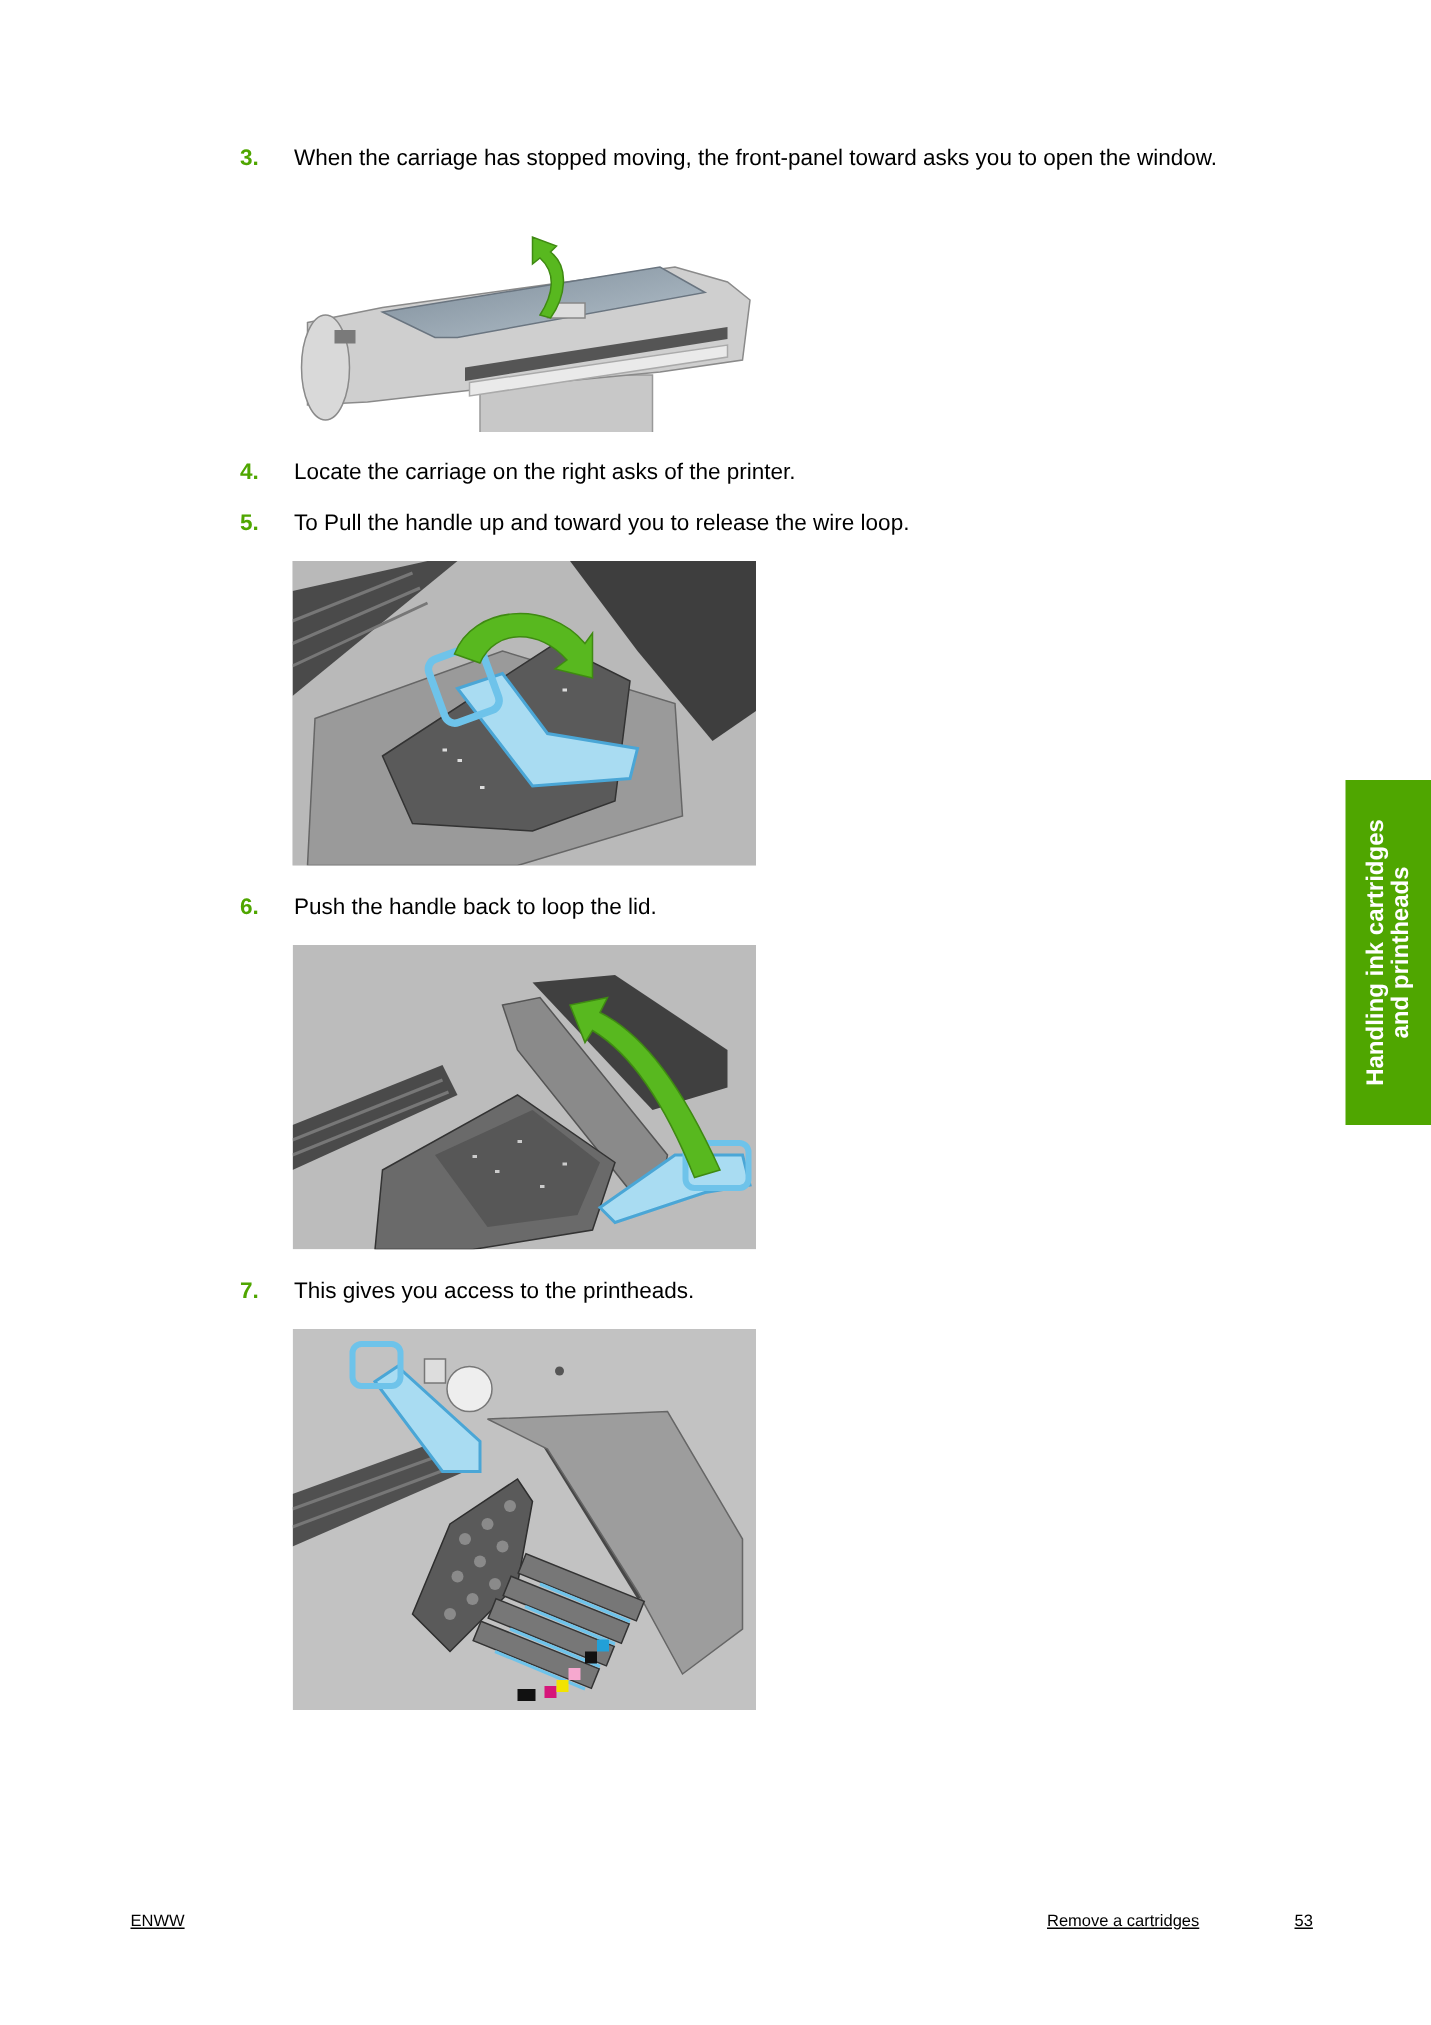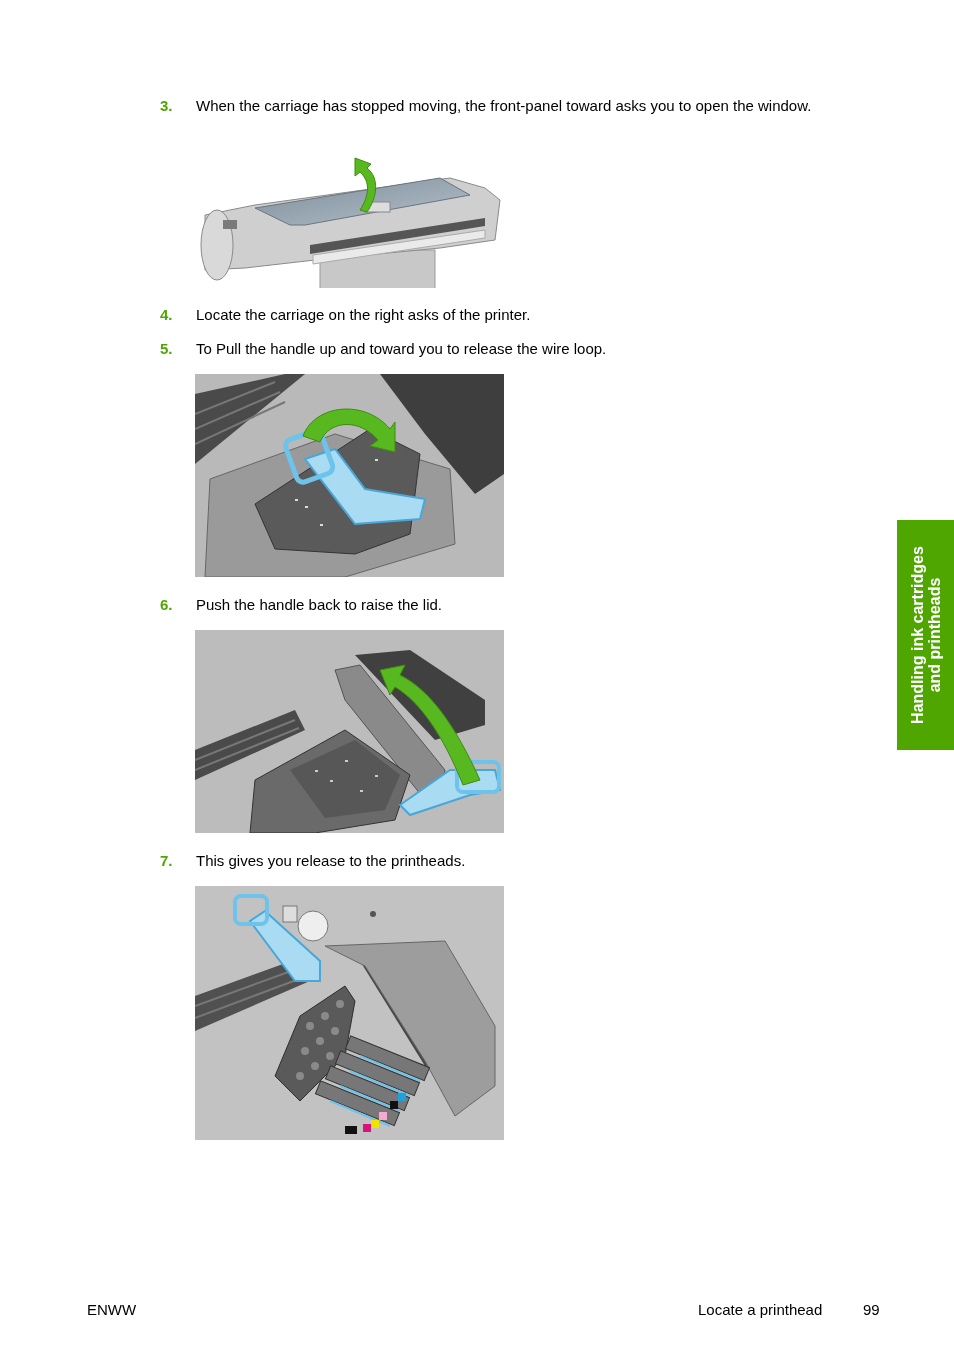--- a/index.html
+++ b/index.html
@@ -17,21 +17,21 @@
   .fig svg { display: block; }
   .side-tab {
     position: absolute; left: 897px; top: 520px; width: 57px; height: 230px;
     background: #4fa600; display: flex; align-items: center; justify-content: center;
   }
   .side-tab .inner {
     transform: rotate(-90deg); color: #fff; font-weight: bold; font-size: 16px;
     line-height: 17px; text-align: center; white-space: nowrap;
   }
   .footer {
-    position: absolute; top: 1301px; font-size: 15px; line-height: 18px;
+    position: absolute; top: 1272px; font-size: 11px; line-height: 18px; text-decoration: underline;
   }
 </style>
 </head>
 <body>
 
 <div class="step" style="top:97px;">
   <span class="num">3.</span>
   <span class="txt">When the carriage has stopped moving, the front-panel toward asks you to open the window.</span>
 </div>
 
@@ -102,21 +102,21 @@
     <path d="M110 85 L140 75 L170 115 L230 125 L225 145 L160 150 Z" fill="#a9dcf2" stroke="#4aa6d6" stroke-width="2"></path>
 
     <rect x="95" y="60" width="38" height="45" rx="7" fill="none" stroke="#6ec3ea" stroke-width="5" transform="rotate(-20 114 82)"></rect>
 
     <path d="M108 62 C120 30 170 25 195 55 L200 48 L200 78 L175 72 L183 66 C165 45 135 45 125 68 Z" fill="#58b81f" stroke="#3f8a12"></path>
   </svg>
 </div>
 
 <div class="step" style="top:596px;">
   <span class="num">6.</span>
-  <span class="txt">Push the handle back to raise the lid.</span>
+  <span class="txt">Push the handle back to loop the lid.</span>
 </div>
 
 <div class="fig" style="left:195px; top:630px; width:309px; height:203px;">
   <svg width="309" height="203" viewBox="0 0 309 203">
     <rect x="0" y="0" width="309" height="203" fill="#bcbcbc"></rect>
 
     <path d="M160 25 L215 20 L290 70 L290 95 L240 110 Z" fill="#404040"></path>
 
     <path d="M140 40 L165 35 L250 140 L245 165 L230 170 L150 70 Z" fill="#8a8a8a" stroke="#555"></path>
 
@@ -138,21 +138,21 @@
 
     <path d="M205 175 L255 140 L300 140 L305 160 L275 165 L215 185 Z" fill="#a9dcf2" stroke="#4aa6d6" stroke-width="2"></path>
     <rect x="262" y="132" width="42" height="30" rx="6" fill="none" stroke="#6ec3ea" stroke-width="4"></rect>
 
     <path d="M285 150 C260 95 235 60 205 45 L210 35 L185 40 L195 65 L200 57 C225 72 248 105 268 155 Z" fill="#58b81f" stroke="#3f8a12"></path>
   </svg>
 </div>
 
 <div class="step" style="top:852px;">
   <span class="num">7.</span>
-  <span class="txt">This gives you release to the printheads.</span>
+  <span class="txt">This gives you access to the printheads.</span>
 </div>
 
 <div class="fig" style="left:195px; top:886px; width:309px; height:254px;">
   <svg width="309" height="254" viewBox="0 0 309 254">
     <rect x="0" y="0" width="309" height="254" fill="#c2c2c2"></rect>
 
     <path d="M165 75 L240 70 L290 140 L285 170 L230 180 Z" fill="#474747"></path>
 
     <path d="M130 60 L250 55 L300 140 L300 200 L260 230 L230 175 L170 80 Z" fill="#9d9d9d" stroke="#666"></path>
 
@@ -203,14 +203,14 @@
 </div>
 
 <div class="side-tab">
   <div class="inner">
     <div>Handling ink cartridges</div>
     <div>and printheads</div>
   </div>
 </div>
 
 <div class="footer" style="left:87px;">ENWW</div>
-<div class="footer" style="left:698px;">Locate a printhead</div>
-<div class="footer" style="left:863px;">99</div>
+<div class="footer" style="left:698px;">Remove a cartridges</div>
+<div class="footer" style="left:863px;">53</div>
 
 </body></html>

